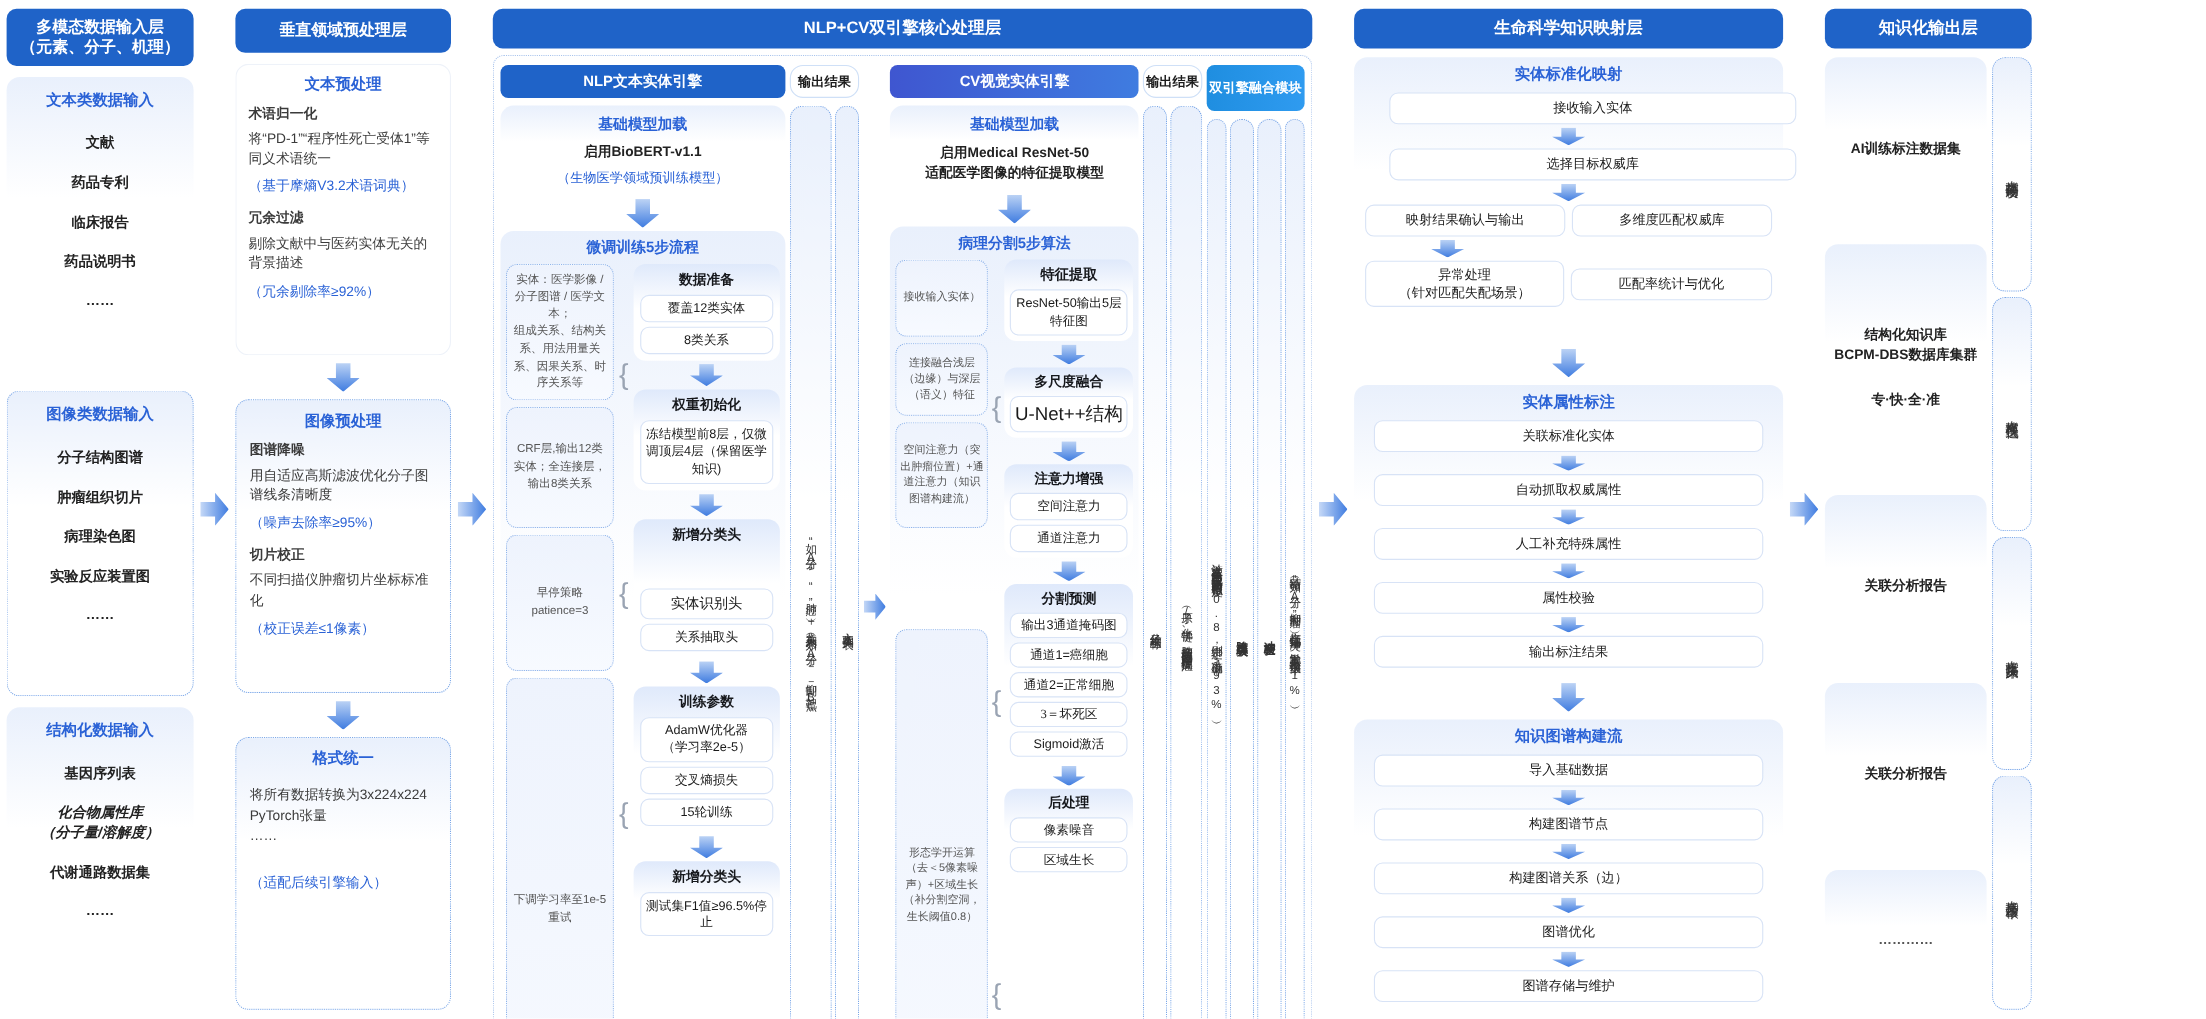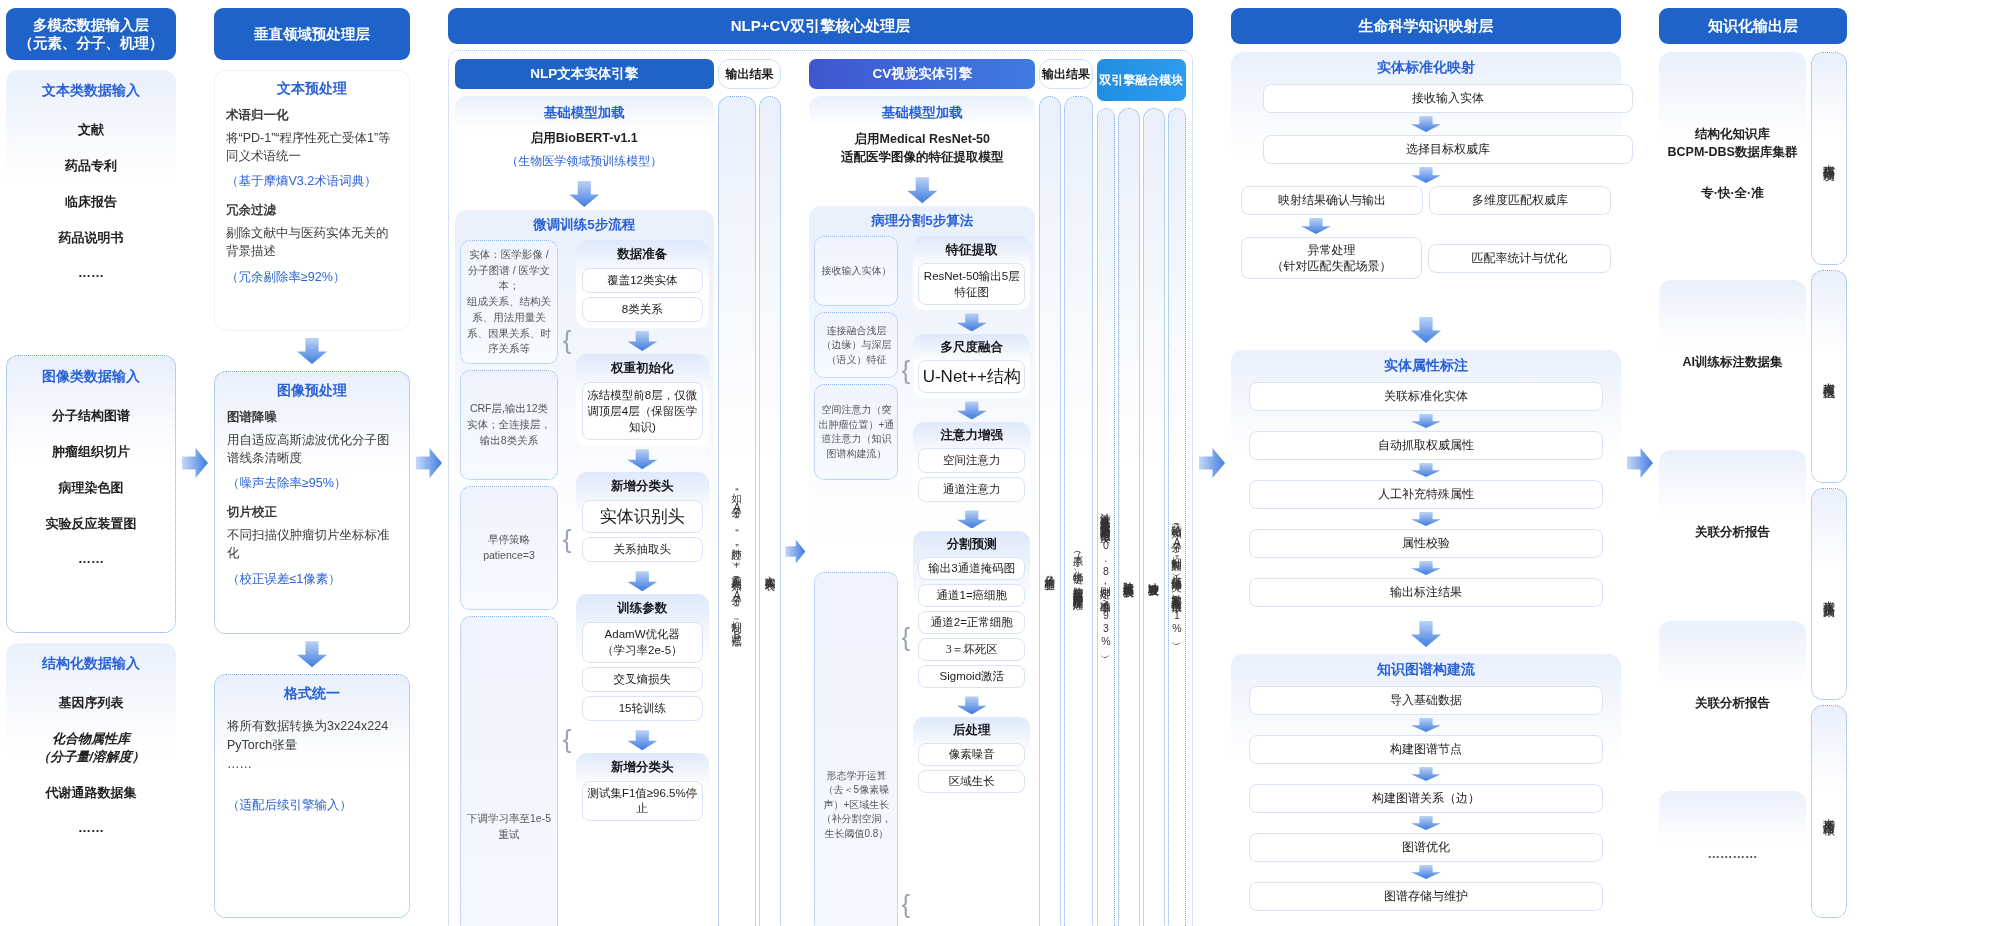--- a/index.html
+++ b/index.html
@@ -113,21 +113,21 @@
         <div class="itm" style="font-size:13px;margin:9px 0;">……</div>
       </div>
     </div>
   </div>
 
   <div style="display:flex;align-items:center;">
       <span class="arr-r"></span>
     </div>
 
   <div class="col" style="width:196px;">
-    <div class="col-head" style="height:52px;font-size:14.5px;">垂直领域预处理层</div>
+    <div class="col-head" style="height:40px;font-size:14.5px;">垂直领域预处理层</div>
     <div class="col-body" style="gap:4px;padding-top:10px;">
 
       <div class="whitebox" style="flex:1;padding:10px 12px;box-shadow:0 0 0 1px #eef2f9 inset;">
         <div class="boxtitle" style="font-size:14px;margin-bottom:9px;">文本预处理</div>
         <div class="note" style="font-size:12.5px;font-weight:bold;margin-bottom:5px;">术语归一化</div>
         <div class="note" style="font-size:12.5px;line-height:1.45;">将“PD-1”“程序性死亡受体1”等同义术语统一</div>
         <div class="blue" style="font-size:12.5px;margin-top:8px;">（基于摩熵V3.2术语词典）</div>
         <div class="note" style="font-size:12.5px;font-weight:bold;margin:12px 0 5px;">冗余过滤</div>
         <div class="note" style="font-size:12.5px;line-height:1.45;">剔除文献中与医药实体无关的背景描述</div>
         <div class="blue" style="font-size:12.5px;margin-top:8px;">（冗余剔除率≥92%）</div>
@@ -202,21 +202,21 @@
                 <div class="pill" style="font-size:11.5px;padding:4px 2px;">8类关系</div>
               </div>
               <div class="arr-d" style="height:20px;"></div>
               <div class="stepcard" style="padding:6px;">
                 <div class="st" style="font-size:12.5px;margin-bottom:5px;">权重初始化</div>
                 <div class="pill" style="font-size:11.5px;padding:4px 3px;line-height:1.4;">冻结模型前8层，仅微调顶层4层（保留医学知识)</div>
               </div>
               <div class="arr-d" style="height:20px;"></div>
               <div class="stepcard" style="padding:6px;">
                 <div class="st" style="font-size:12.5px;margin-bottom:5px;">新增分类头</div>
-                <div class="pill" style="font-size:17px;padding:4px 2px;margin-bottom:4px;">实体识别头</div>
+                <div class="pill" style="font-size:13px;padding:4px 2px;margin-bottom:4px;margin-top:35px;">实体识别头</div>
                 <div class="pill" style="font-size:11.5px;padding:4px 2px;">关系抽取头</div>
               </div>
               <div class="arr-d" style="height:20px;"></div>
               <div class="stepcard" style="padding:6px;">
                 <div class="st" style="font-size:12.5px;margin-bottom:5px;">训练参数</div>
                 <div class="pill" style="font-size:11.5px;padding:4px 2px;margin-bottom:4px;white-space:pre-line;line-height:1.35;">AdamW优化器
 （学习率2e-5）</div>
                 <div class="pill" style="font-size:11.5px;padding:4px 2px;margin-bottom:4px;">交叉熵损失</div>
                 <div class="pill" style="font-size:11.5px;padding:4px 2px;">15轮训练</div>
               </div>
@@ -398,29 +398,29 @@
   </div>
 
   <div style="display:flex;align-items:center;">
       <span class="arr-r"></span>
     </div>
 
   <div class="col" style="width:188px;">
     <div class="col-head" style="height:36px;font-size:15px;">知识化输出层</div>
     <div class="col-body" style="padding-top:8px;flex-direction:row;gap:5px;">
       <div style="flex:1;display:flex;flex-direction:column;gap:5px;">
+        <div class="plainbox" style="flex:0.8;justify-content:center;padding:6px;">
+          <div class="itm" style="font-size:12.5px;line-height:1.45;">AI训练标注数据集</div>
+        </div>
         <div class="plainbox" style="flex:1.1;justify-content:center;padding:6px;">
           <div class="itm" style="font-size:12.5px;line-height:1.45;white-space:pre-line;">结构化知识库
 BCPM-DBS数据库集群</div>
           <div class="itm" style="font-size:12.5px;margin-top:24px;">专·快·全·准</div>
         </div>
         <div class="plainbox" style="flex:0.8;justify-content:center;padding:6px;">
-          <div class="itm" style="font-size:12.5px;line-height:1.45;">AI训练标注数据集</div>
-        </div>
-        <div class="plainbox" style="flex:0.8;justify-content:center;padding:6px;">
           <div class="itm" style="font-size:12.5px;">关联分析报告</div>
         </div>
         <div class="plainbox" style="flex:0.8;justify-content:center;padding:6px;">
           <div class="itm" style="font-size:12.5px;">关联分析报告</div>
         </div>
         <div class="plainbox" style="flex:0.6;justify-content:center;padding:6px;">
           <div class="itm" style="font-size:12.5px;color:#555;">…………</div>
         </div>
       </div>
       <div style="width:36px;display:flex;flex-direction:column;gap:5px;">

